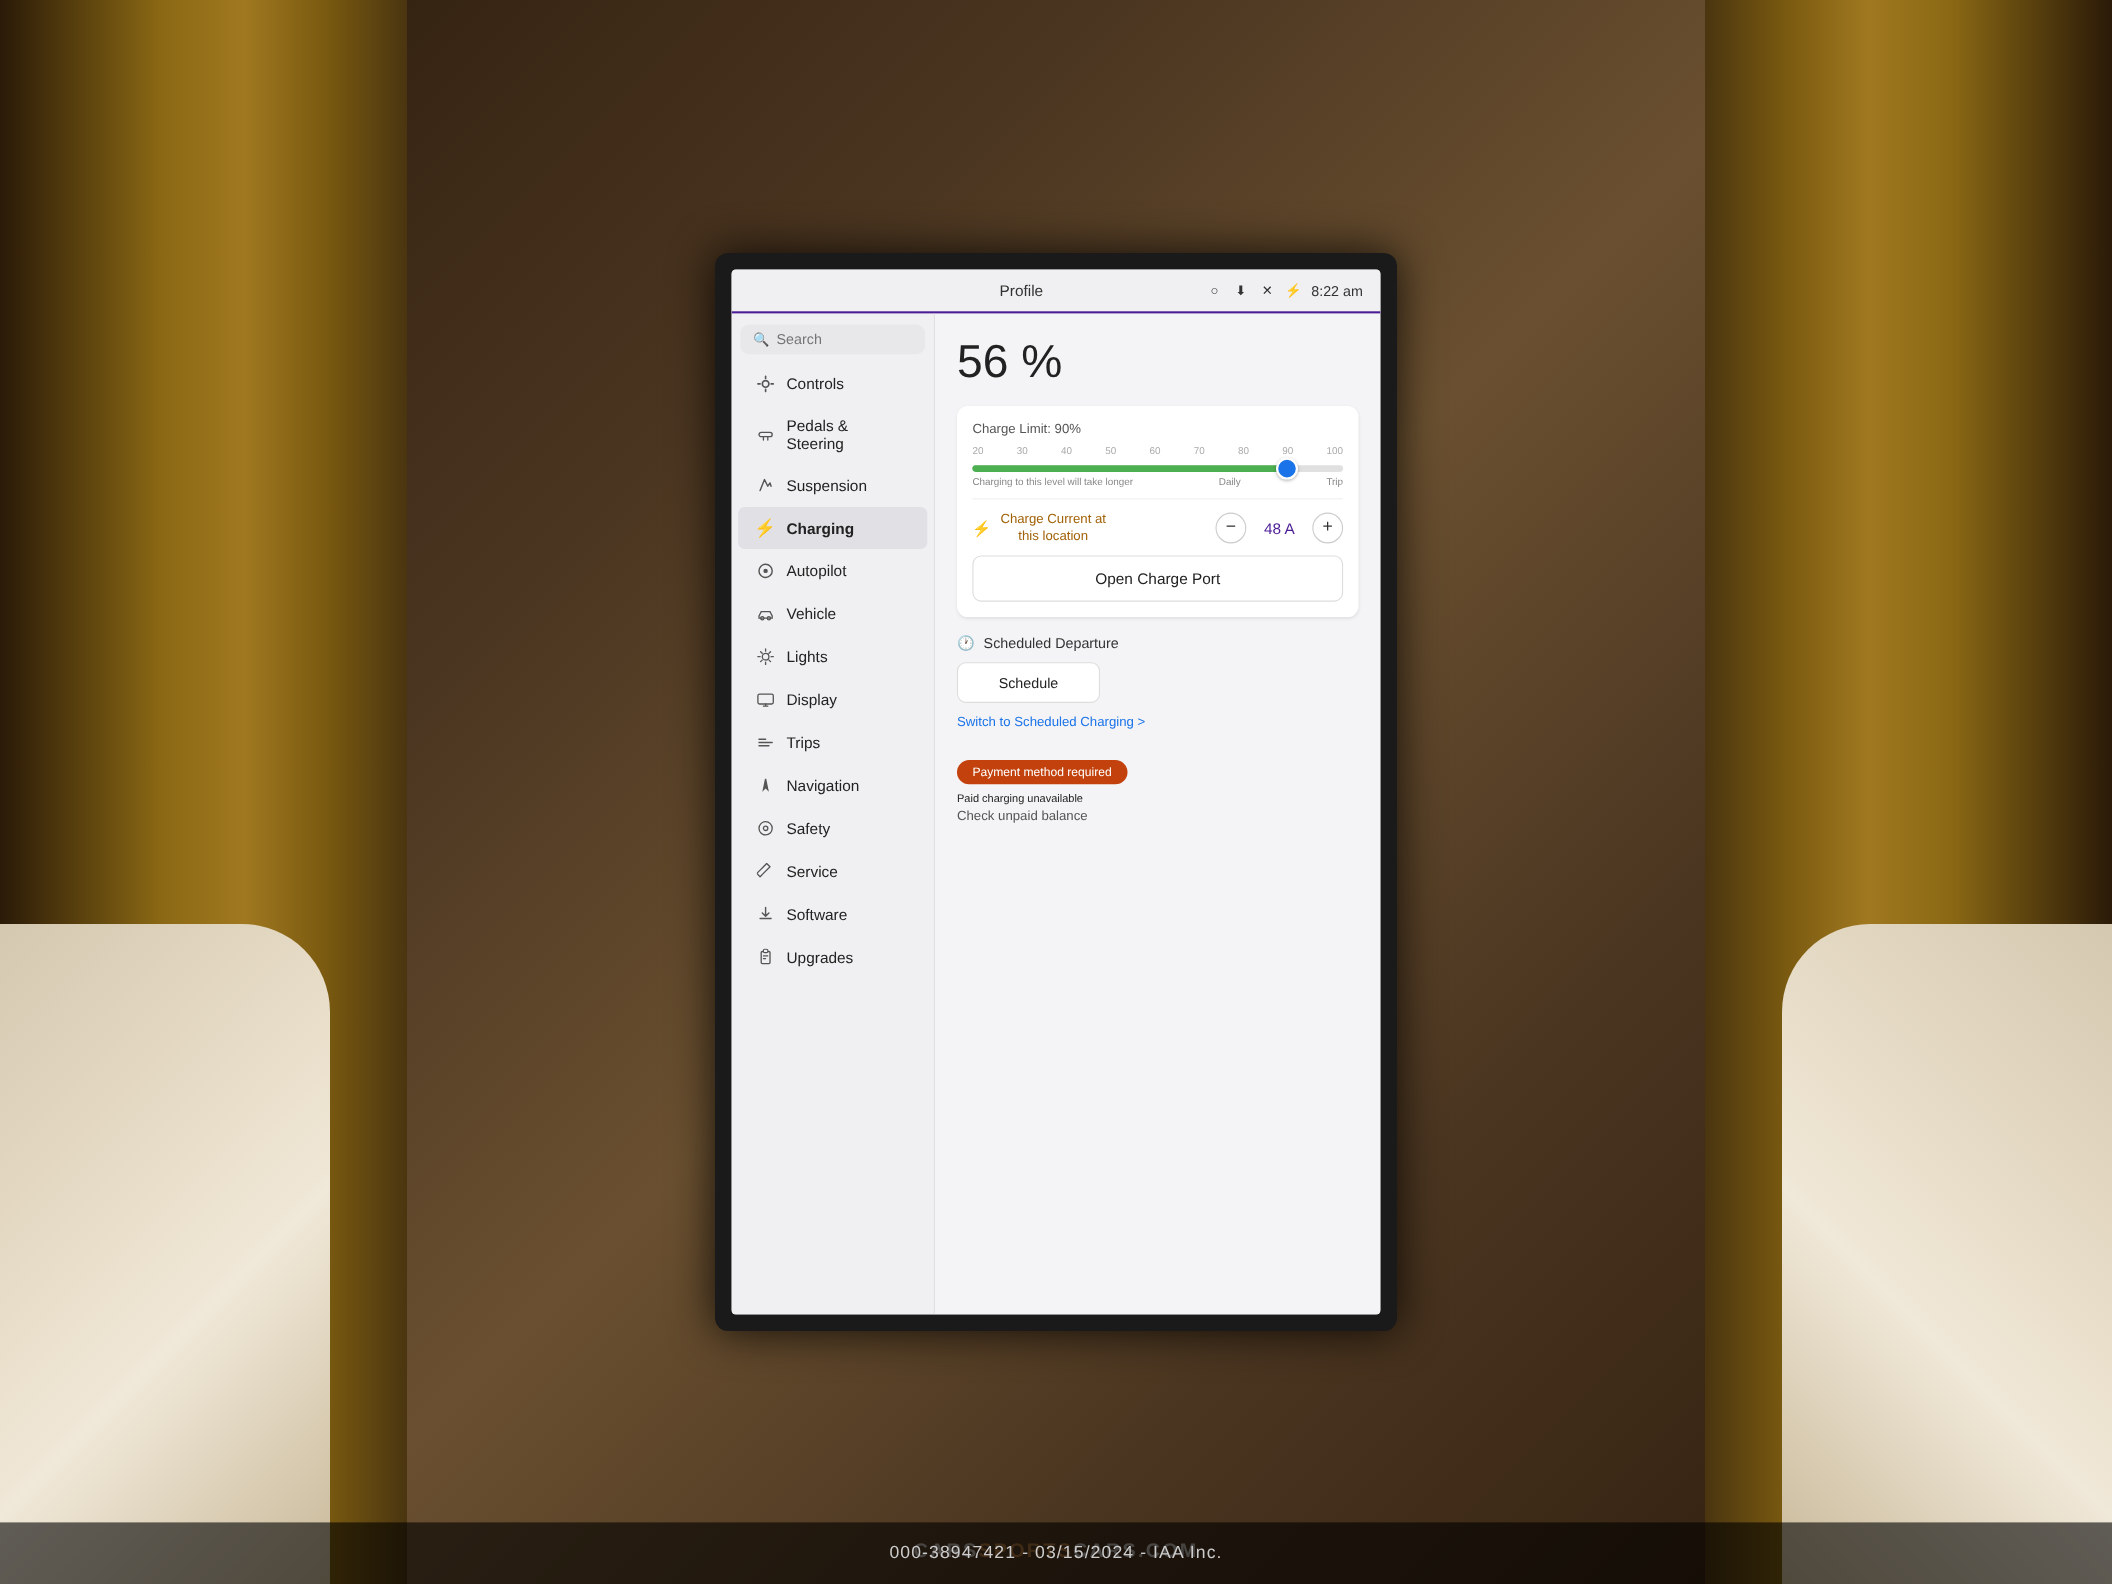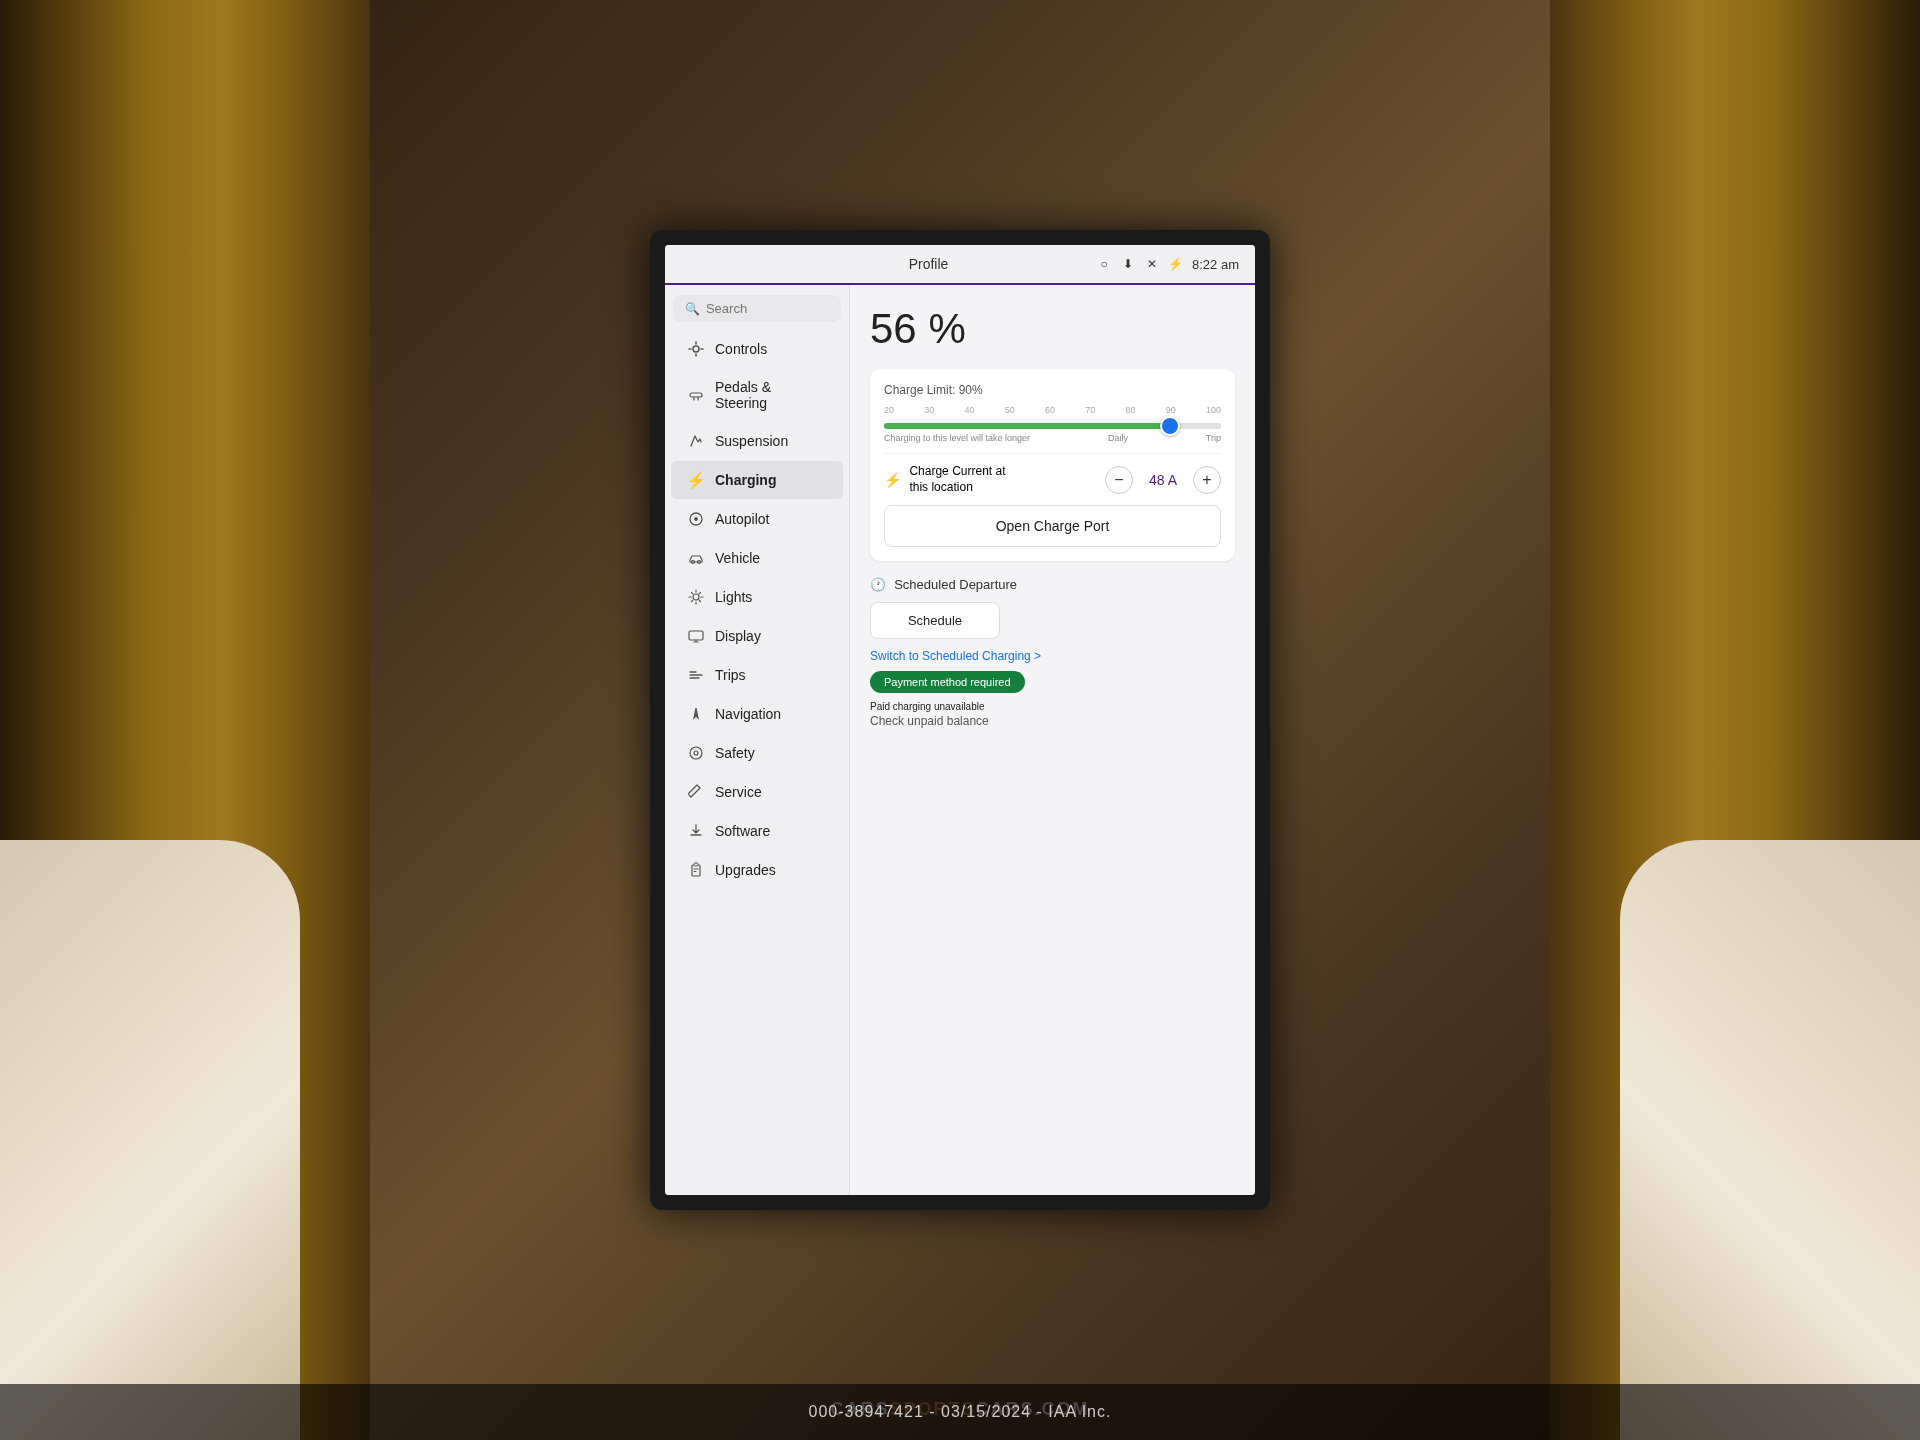--- a/index.html
+++ b/index.html
@@ -297,22 +297,23 @@
       gap: 8px;
     }
 
     .bolt-icon {
       font-size: 14px;
       color: #888;
     }
 
     .charge-current-label {
       font-size: 12px;
-      color: #000000;
+      color: #a16207;
       line-height: 1.3;
+      text-align: center;
     }
 
     .current-controls {
       display: flex;
       align-items: center;
       gap: 10px;
     }
 
     .current-btn {
       width: 28px;
@@ -380,26 +381,26 @@
       font-size: 12px;
       color: #1a73e8;
       cursor: pointer;
       margin-top: 10px;
       display: block;
     }
 
     
     .payment-badge {
       display: inline-block;
-      background: #15803d;
+      background: #c2410c;
       color: #fff;
       padding: 5px 14px;
       border-radius: 20px;
       font-size: 11px;
-      margin-top: 8px;
+      margin-top: 28px;
       font-weight: 500;
     }
 
     .paid-charging-text {
       font-size: 10px;
       color: #222;
       margin-top: 8px;
       font-weight: 500;
     }
 

